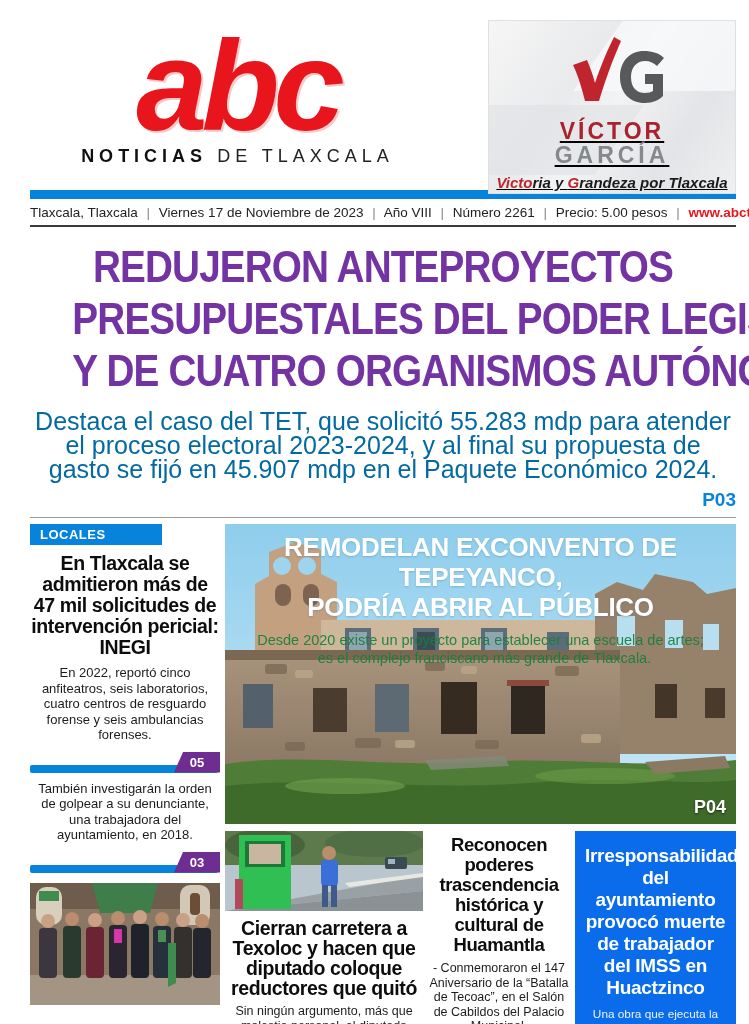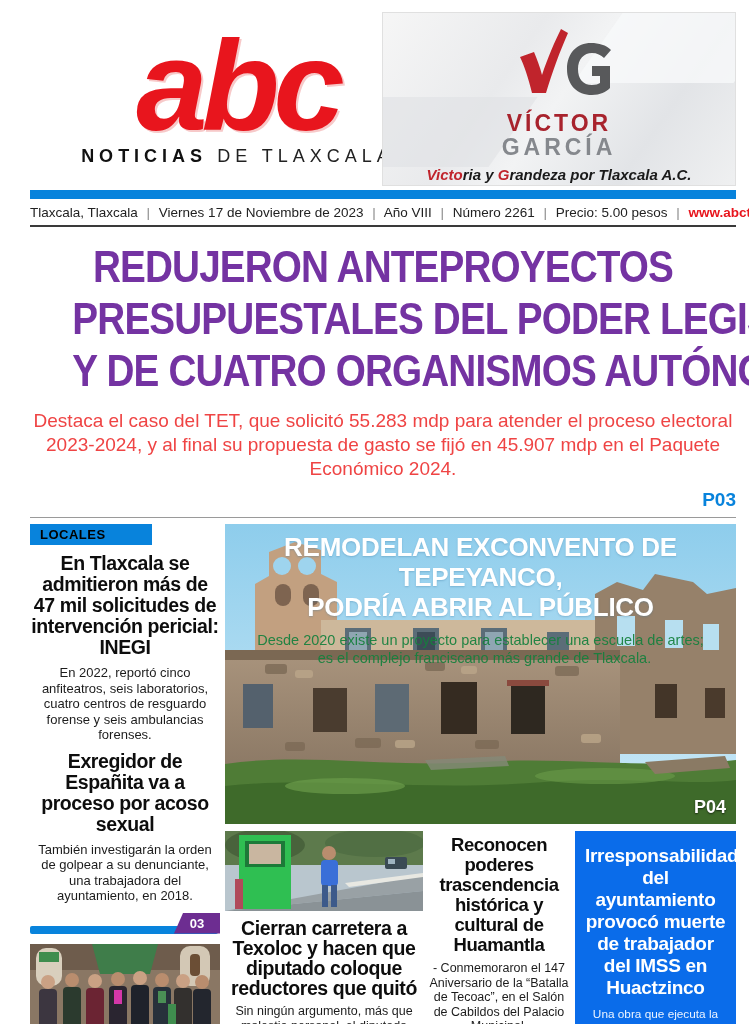--- a/index.html
+++ b/index.html
@@ -10,23 +10,23 @@
   
   .masthead { position:relative; height:180px; margin-top:8px; }
   .logo-block { position:absolute; left:10px; top:0; width:395px; height:178px; text-align:center; }
   .logo-abc { font-size:128px; line-height:120px; font-weight:bold; font-style:italic;
               color:#e8151d; letter-spacing:-6px;
               text-shadow:2px 2px 0 #f7c9c9, -1px -1px 0 #fff; margin-top:18px; }
   .logo-tagline { margin-top:0; font-size:18px; letter-spacing:5px; color:#111; white-space:nowrap; }
   .logo-tagline .b { font-weight:bold; }
   .logo-tagline .r { font-weight:normal; color:#222; }
 
-  .ad { position:absolute; right:0; top:4px; width:354px; height:174px;
+  .ad { position:absolute; right:0; top:12px; width:248px; height:174px;
         background:linear-gradient(125deg,#f6f6f6 0%,#e9eaec 35%,#f2f3f4 50%,#e2e4e7 75%,#eff0f1 100%);
-        border:1px solid #e0e0e0; overflow:hidden; }
+        border:1px solid #e0e0e0; overflow:hidden;text-decoration:underline; }
   .ad .shard1 { position:absolute; right:-30px; top:-20px; width:160px; height:90px;
                 background:#f8f9fa; transform:skewX(-35deg); opacity:.8; }
   .ad .shard2 { position:absolute; left:-40px; bottom:18px; width:170px; height:70px;
                 background:#dfe1e4; transform:skewX(-35deg); opacity:.6; }
   .ad-inner { position:relative; text-align:center; padding-top:8px; }
   .vg-logo { display:block; margin:0 auto; }
   .ad-name1 { font-size:23px; font-weight:bold; color:#a8232d; letter-spacing:3px; line-height:24px; }
   .ad-name2 { font-size:23px; font-weight:bold; color:#85888d; letter-spacing:4px; line-height:24px; }
   .ad-tagline { margin-top:7px; font-size:15px; font-weight:bold; color:#1a1a1a; font-style:italic; }
   .ad-tagline .red { color:#c0242c; }
@@ -36,30 +36,30 @@
   .dateline { padding:6px 0 5px 0; border-bottom:2px solid #3a3a3a; text-align:center;
               font-size:13.5px; color:#222; white-space:nowrap; }
   .dateline .sep { color:#888; margin:0 5px; font-weight:normal; }
   .dateline .b { font-weight:normal; }
   .dateline .web { color:#e8151d; font-weight:bold; }
 
   
   .lead { margin-top:14px; text-align:center; }
   .lead-line { font-size:44px; line-height:52px; font-weight:bold; color:#7433a2;
                letter-spacing:-1px; white-space:nowrap; transform:scaleX(.88); transform-origin:center; }
-  .lead-sub { margin:12px auto 0 auto; max-width:700px; font-size:19px; line-height:24px; color:#ef4444; }
+  .lead-sub { margin:12px auto 0 auto; max-width:700px; font-size:25px; line-height:24px; color:#0369a1; }
   .lead-page { text-align:right; font-size:19px; font-weight:bold; color:#0883dc; margin-top:8px; }
   .lead-rule { border-bottom:1px solid #9a9a9a; margin-top:6px; }
 
   
   .main { display:flex; gap:5px; margin-top:6px; }
   .left-col { width:190px; flex:none; }
   .right-col { width:511px; flex:none; }
 
-  .section-tag { width:122px; height:21px; background:#0883dc; color:#000000; font-weight:bold;
+  .section-tag { width:132px; height:21px; background:#0883dc; color:#ffffff; font-weight:bold;
                  font-size:13px; line-height:21px; padding-left:10px; letter-spacing:.5px; }
 
   .story { text-align:center; margin-top:8px; }
   .story-title { font-size:19.5px; line-height:21px; font-weight:bold; color:#0d0d0d; letter-spacing:-.4px; }
   .story-sum { margin-top:7px; font-size:13px; line-height:15.5px; color:#1c1c1c; }
 
   .pagebar { position:relative; height:21px; margin-top:9px; }
   .pagebar .bar { position:absolute; left:0; right:2px; bottom:0; height:8px; background:#0883dc; border-radius:2px; }
   .pagetag { position:absolute; right:0; bottom:0; width:46px; height:21px; background:#6d2d91;
              color:#fff; font-weight:bold; font-size:13px; text-align:center; line-height:21px;
@@ -146,24 +146,27 @@
     </div>
 
     <div class="main">
 
       <div class="left-col">
         <div class="section-tag">LOCALES</div>
 
         <div class="story">
           <div class="story-title">En Tlaxcala se admitieron más de 47 mil solicitudes de intervención pericial: INEGI</div>
           <div class="story-sum">En 2022, reportó cinco anfiteatros, seis laboratorios, cuatro centros de resguardo forense y seis ambulancias forenses.</div>
+          <div class="pagebar">
+            <div class="bar"></div>
+            <div class="pagetag">05</div>
+          </div>
         </div>
 
         <div class="story">
-          <div class="story-title">Exregidor de Españita va a proceso por acoso sexual</div>
           <div class="story-sum">También investigarán la orden de golpear a su denunciante, una trabajadora del ayuntamiento, en 2018.</div>
           <div class="pagebar">
             <div class="bar"></div>
             <div class="pagetag">03</div>
           </div>
         </div>
 
         <div class="photo-frame" style="width:190px;height:122px;">
           <svg width="190" height="122" viewBox="0 0 190 122" preserveAspectRatio="none">
             <rect x="0" y="0" width="190" height="122" fill="#8a7764"></rect>

